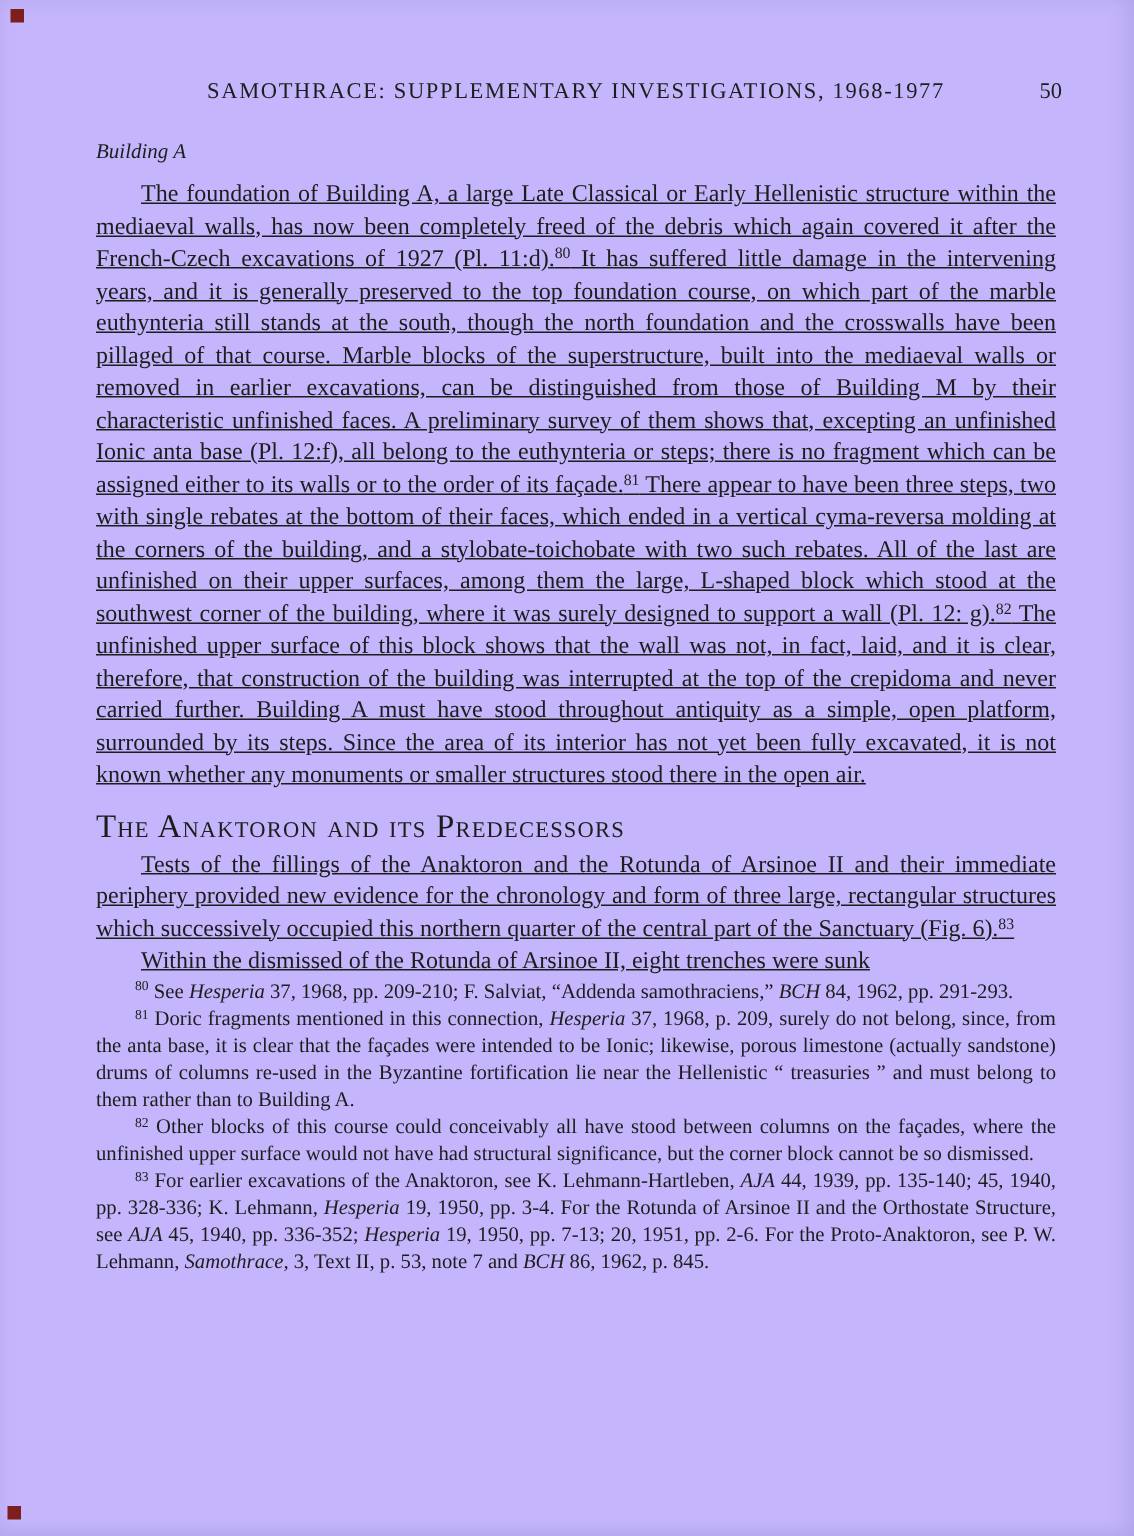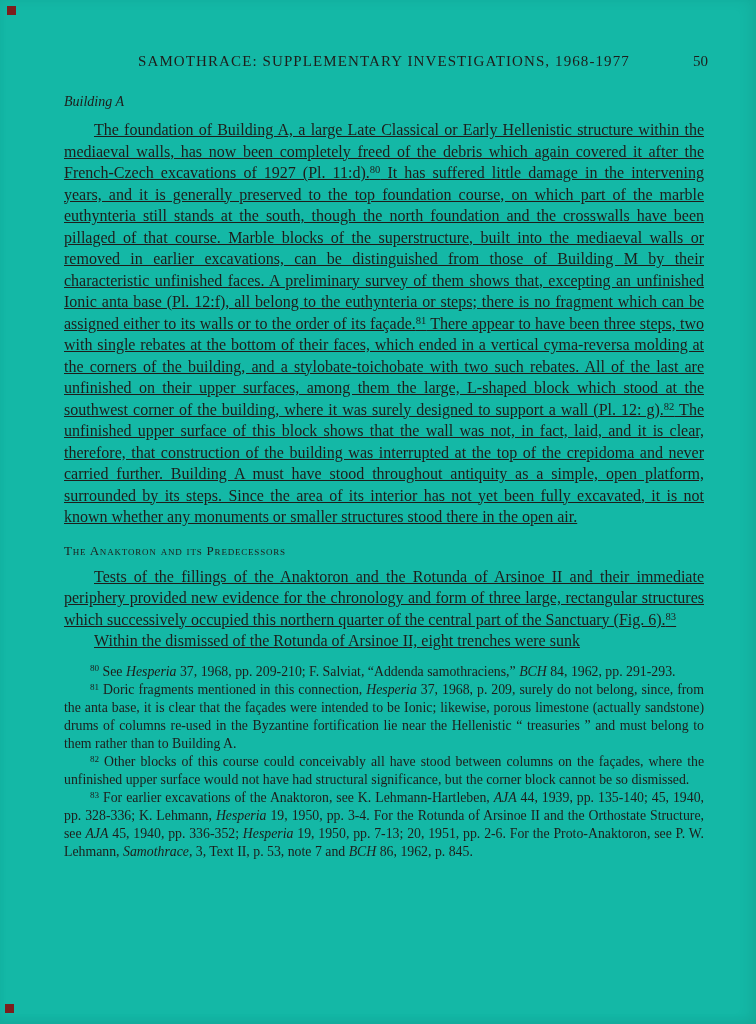--- a/index.html
+++ b/index.html
@@ -6,21 +6,21 @@
     margin: 0;
     padding: 0;
     background: #d8d7d3;
     font-family: "Liberation Serif", serif;
   }
   .page {
     position: relative;
     width: 756px;
     height: 1024px;
     margin: 0 auto;
-    background: #14b8a6;
+    background: #c4b5fd;
     color: #1e1d1b;
     overflow: hidden;
     box-shadow: inset -6px 0 14px rgba(0,0,0,0.06), inset 0 -4px 10px rgba(0,0,0,0.04);
   }
   .scan-mark {
     position: absolute;
     width: 9px;
     height: 9px;
   }
   .scan-mark.tl { left: 7px; top: 6px; }
@@ -50,21 +50,21 @@
     margin: 0;
   }
   .sec-head.italic-head {
     font-style: italic;
     font-size: 14px;
     line-height: 20px;
     margin: 22px 0 7px 0;
   }
   .sec-head.smallcaps-head {
     font-variant-caps: small-caps;
-    font-size: 13px;
+    font-size: 22px;
     line-height: 20px;
     letter-spacing: 0.8px;
     margin: 13px 0 5px 0;
   }
   .body-para {
     margin: 0;
     font-size: 16px;
     line-height: 21.5px;
     text-align: justify;
     text-indent: 30px;
@@ -73,21 +73,20 @@
   .body-para.gap-after { margin-bottom: 10px; }
   sup {
     font-size: 0.66em;
     line-height: 0;
     vertical-align: baseline;
     position: relative;
     top: -0.45em;
   }
   .it { font-style: italic; }
   .footnotes {
-    margin-top: 11px;
   }
   .footnote {
     margin: 0;
     font-size: 13.8px;
     line-height: 18.1px;
     text-align: justify;
     text-indent: 26px;
   }
 </style>
 </head>

